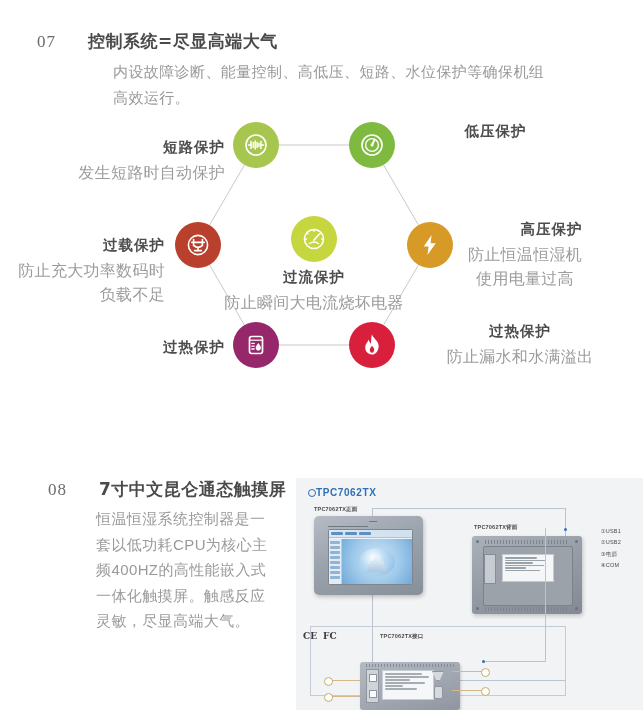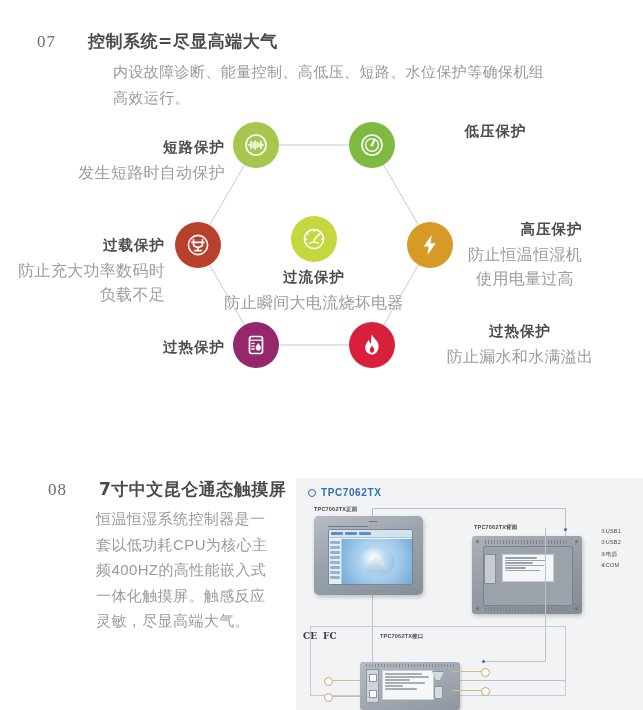--- a/index.html
+++ b/index.html
@@ -56,21 +56,21 @@
 
   
   #prod-card{
     position:absolute;left:296px;top:478px;width:347px;height:232px;
     background:#f2f3f5;
     box-sizing:border-box;
   }
   #prod-title{
     position:absolute;left:12px;top:9px;
     font-size:10px;font-weight:700;color:#2f6fb5;letter-spacing:.6px;
-    display:flex;align-items:center;gap:5px;
+    display:flex;align-items:center;
   }
   .bullet-o{
     width:6px;height:6px;border:1px solid #2f6fb5;border-radius:50%;
     display:inline-block;
   }
   .cap{
     position:absolute;font-size:5.5px;color:#4a4a4a;letter-spacing:.2px;
     white-space:nowrap;font-weight:700;
   }
   .guide{position:absolute;background:#b9c4cf;}

